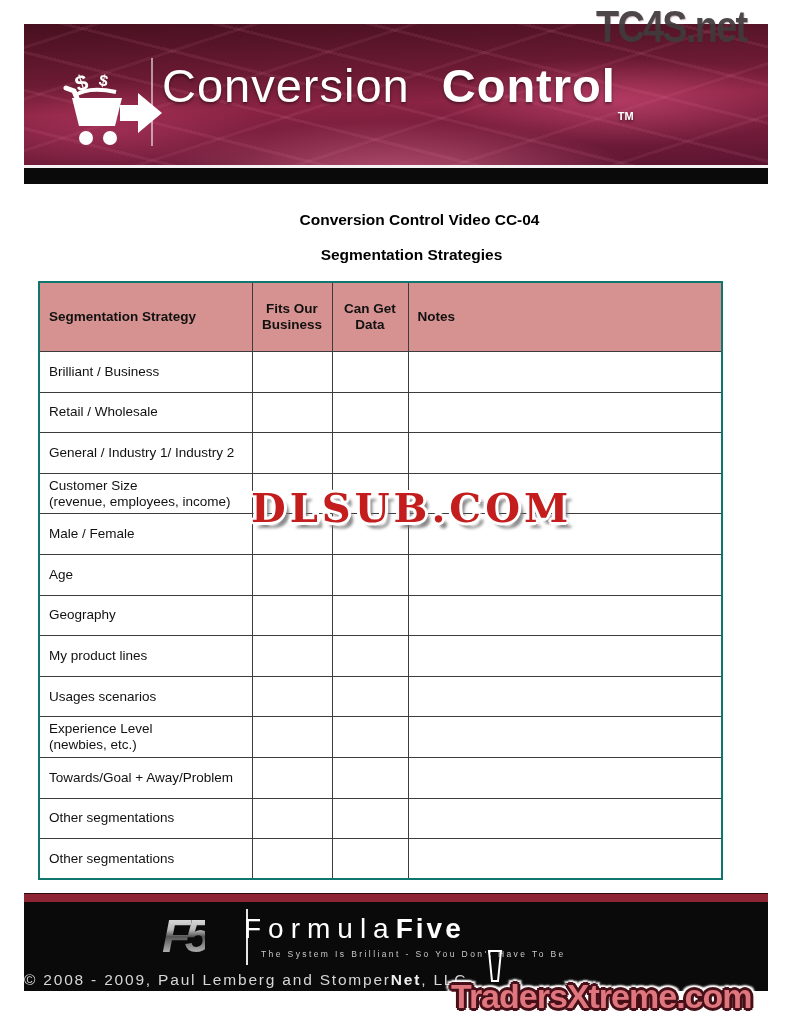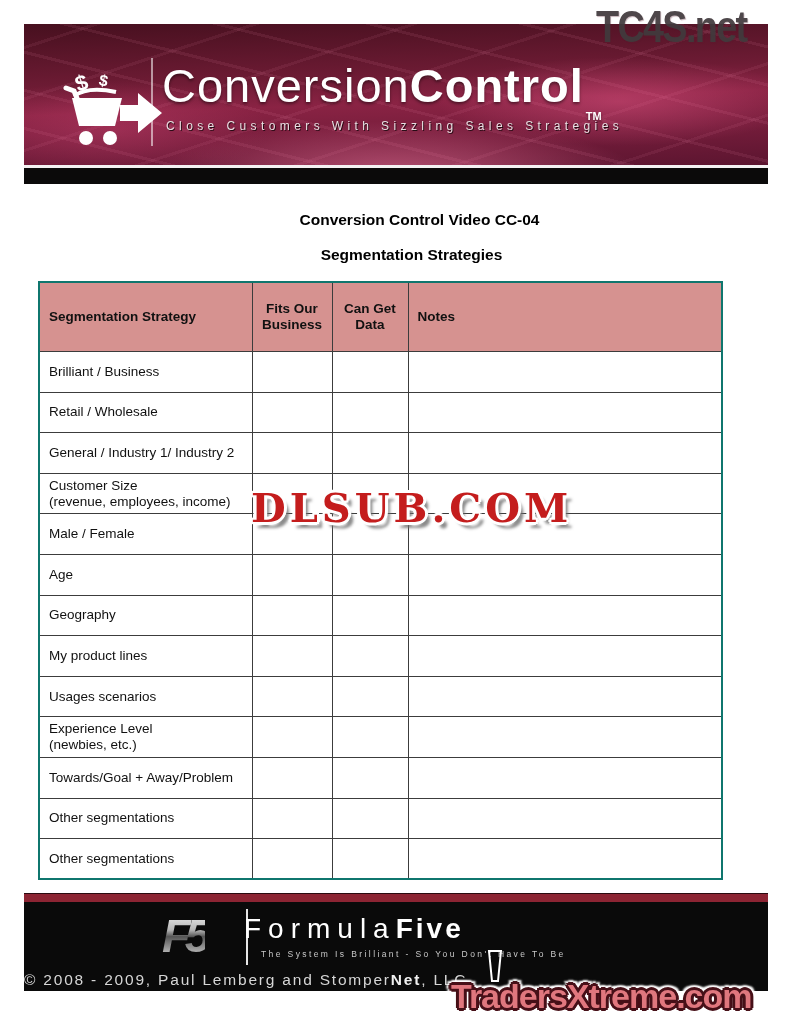--- a/index.html
+++ b/index.html
@@ -28,21 +28,21 @@
       linear-gradient(178deg,#47101f 0%,#6d1b34 38%,#8a2344 55%,#5c1530 100%);
   }
   .cart-icon{position:absolute;left:38px;top:42px;}
   .banner-divider{position:absolute;left:127px;top:34px;width:2px;height:88px;background:rgba(255,255,255,.55);}
   .wordmark{
     position:absolute;left:138px;top:38px;white-space:nowrap;
     font-size:47px;line-height:1;color:#ffffff;letter-spacing:1px;
     text-shadow:0 2px 3px rgba(0,0,0,.45);
   }
   .wordmark .w1{font-weight:normal;}
-  .wordmark .w2{font-weight:bold;}
+  .wordmark .w2{font-weight:bold;margin-left:32px;}
   .wordmark .tm{font-size:11px;font-weight:bold;vertical-align:-18px;letter-spacing:0;margin-left:2px;}
   .banner-tagline{
     position:absolute;left:142px;top:95px;white-space:nowrap;
     font-size:12px;letter-spacing:4.4px;color:#e8dfe2;
     text-shadow:1px 1px 0 rgba(0,0,0,.7);
   }
   .banner-whiteline{height:3px;background:#f4f2f3;}
   .banner-blackbar{height:16px;background:#0b0a0a;}
 
   
@@ -131,21 +131,20 @@
         <text x="36" y="19" font-size="16" font-weight="bold" fill="#ffffff" transform="rotate(12 36 19)">$</text>
         <path d="M12 30 q14 -10 42 -4" stroke="#ffffff" stroke-width="4" fill="none"></path>
         <path d="M4 22 L12 25 L19 42" stroke="#ffffff" stroke-width="5" fill="none" stroke-linecap="round"></path>
         <polygon points="10,32 60,32 53,60 17,60" fill="#ffffff"></polygon>
         <circle cx="24" cy="72" r="7" fill="#ffffff"></circle>
         <circle cx="48" cy="72" r="7" fill="#ffffff"></circle>
         <polygon points="58,39 76,39 76,27 100,47 76,67 76,55 58,55" fill="#ffffff"></polygon>
       </svg>
       <div class="banner-divider"></div>
       <div class="wordmark"><span class="w1">Conversion</span><span class="w2">Control</span><span class="tm">TM</span></div>
-      <div class="banner-tagline">Close Customers With Sizzling Sales Strategies</div>
     </div>
     <div class="banner-whiteline"></div>
     <div class="banner-blackbar"></div>
   </div>
 
   <div class="doc-title t1">Conversion Control Video CC-04</div>
   <div class="doc-title t2">Segmentation Strategies</div>
 
   <table class="seg-table">
     <colgroup>

